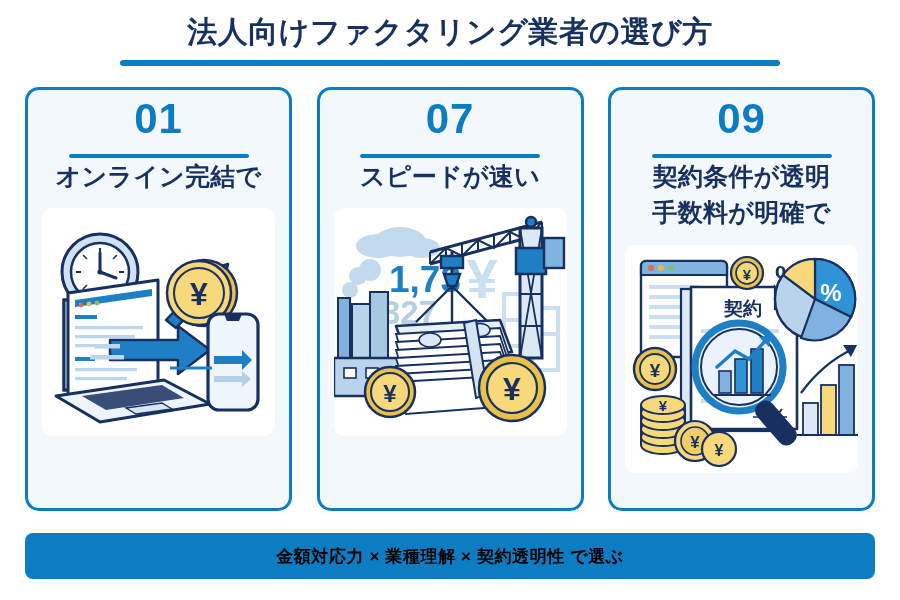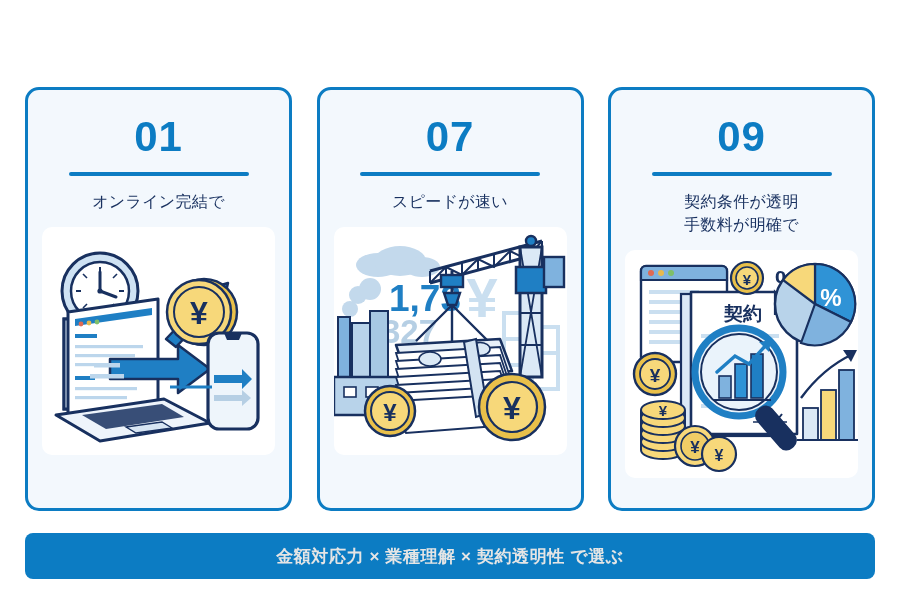--- a/index.html
+++ b/index.html
@@ -58,40 +58,39 @@
   .card {
     width: 267px;
     height: 424px;
     box-sizing: border-box;
     border: 3px solid #0c7cc3;
     border-radius: 14px;
     background: #f3f8fd;
     display: flex;
     flex-direction: column;
     align-items: center;
-    padding-top: 26px;
+    padding-top: 8px;
   }
   .card-number {
     font-size: 42px;
     font-weight: bold;
     color: #0c7cc3;
     line-height: 1;
     letter-spacing: 1px;
   }
   .card-divider {
     margin-top: 14px;
     width: 180px;
     height: 4px;
     border-radius: 2px;
     background: #0c7cc3;
   }
   .card-heading {
-    margin-top: 14px;
-    font-size: 16px;
-    font-weight: normal;
+    font-size: 25px;
+    font-weight: bold;
     color: #18305f;
     line-height: 1.45;
     text-align: center;
     letter-spacing: 0.3px;
   }
   .card-heading .ln {
     display: block;
   }
 
   
@@ -117,32 +116,36 @@
     top: 533px;
     width: 850px;
     height: 46px;
     border-radius: 8px;
     background: #0c7cc3;
     display: flex;
     align-items: center;
     justify-content: center;
   }
   .footer-text {
-    color: #e5e5e5;
+    color: #000000;
     font-size: 17px;
     font-weight: bold;
     letter-spacing: 0.6px;
     white-space: nowrap;
   }
 </style>
 </head>
 <body>
 
 <div class="page">
 
+  <div class="title-wrap">
+    <div class="title">法人向けファクタリング業者の選び方</div>
+    <div class="title-rule"></div>
+  </div>
 
   <div class="cards">
 
     <div class="card">
       <div class="card-number">01</div>
       <div class="card-divider"></div>
       <div class="card-heading">
         <span class="ln">オンライン完結で</span>
       </div>
       <div class="illus">

